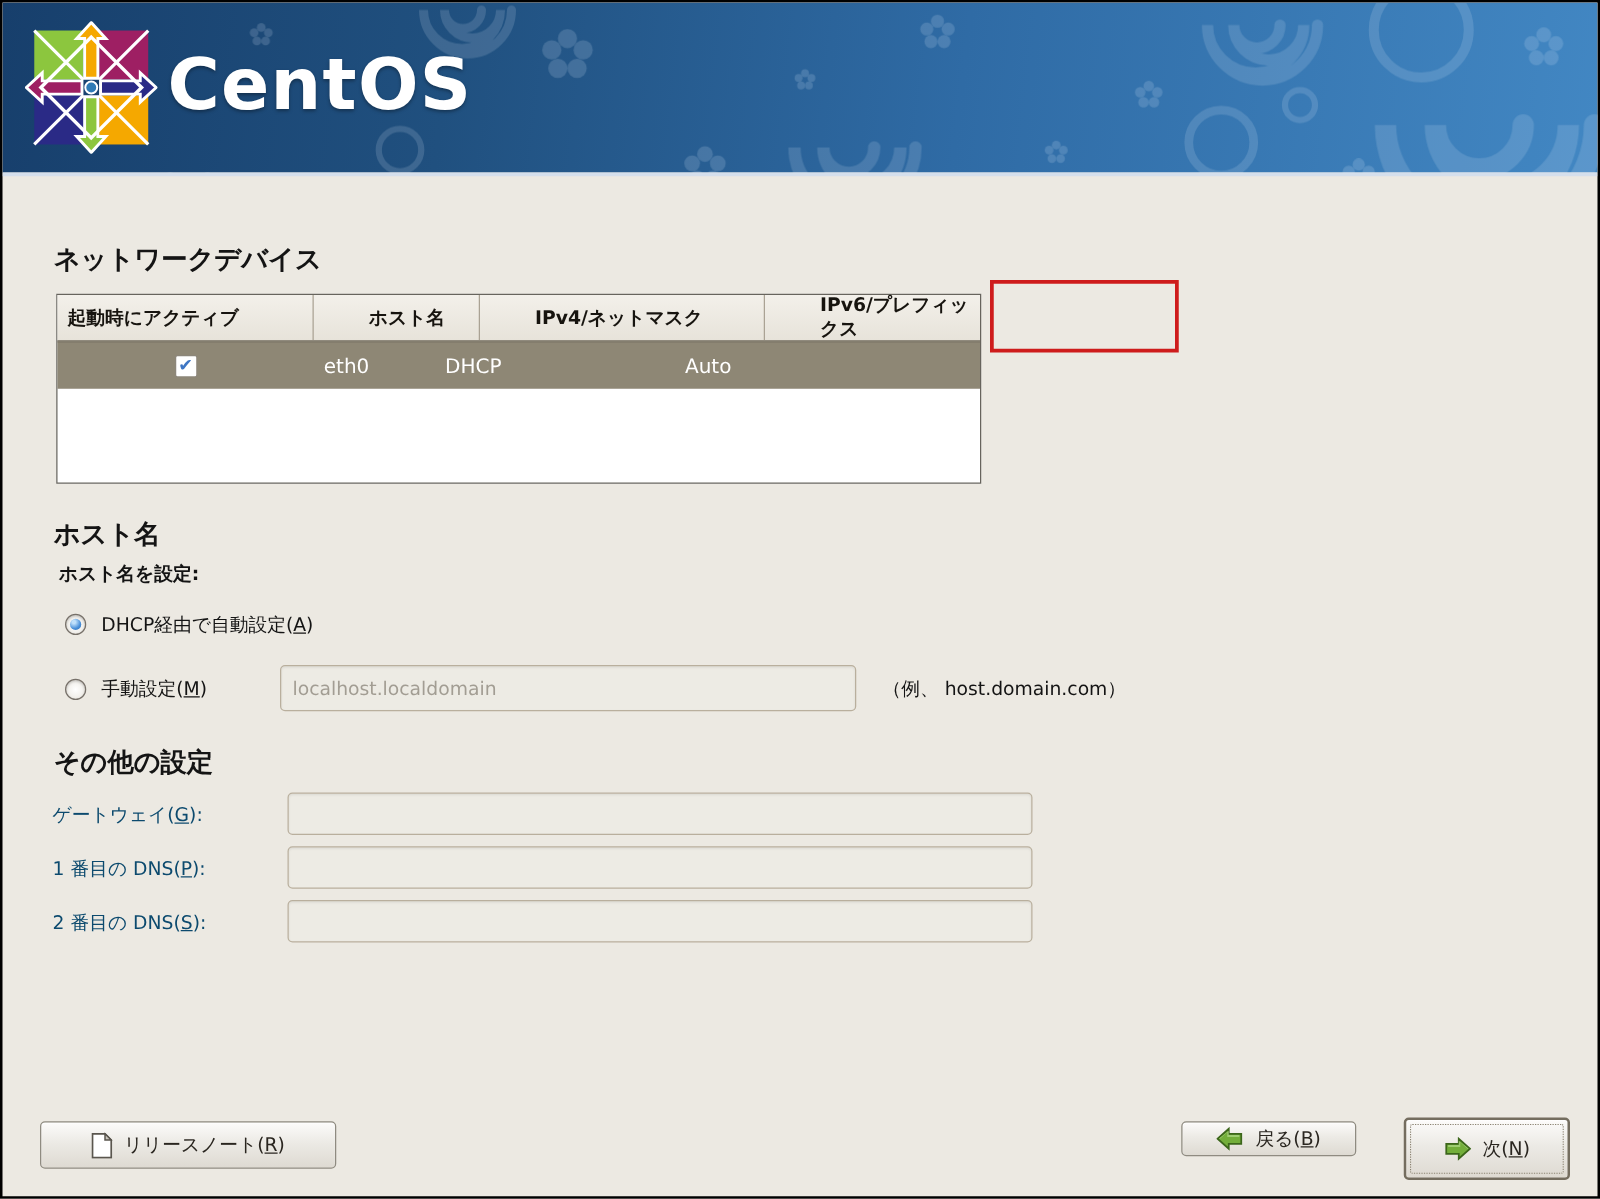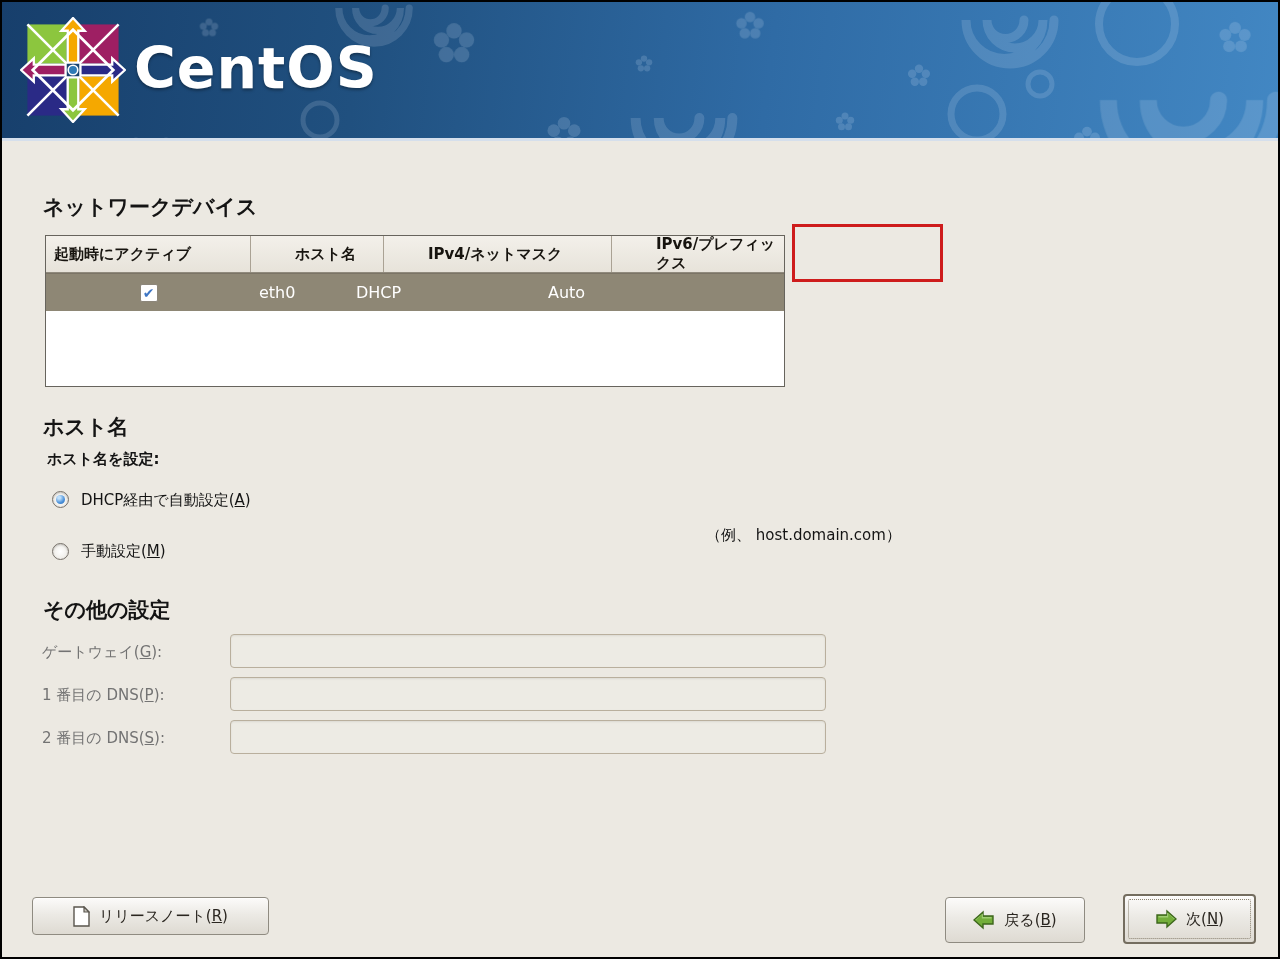--- a/index.html
+++ b/index.html
@@ -19,21 +19,21 @@
   .header-deco { position:absolute; left:0; top:0; }
   .brand-mark { position:absolute; left:18px; top:15px; }
   .brand-text {
     position:absolute; left:132px; top:33px;
     font-size:57px; font-weight:bold; letter-spacing:1px; color:#ffffff;
     text-shadow:0 2px 3px rgba(0,0,0,0.35);
   }
   
   .sec-title { position:absolute; font-size:21px; font-weight:bold; color:#141414; }
   .plain-label { position:absolute; font-size:15px; color:#141414; }
-  .disabled-label { position:absolute; font-size:15px; color:#737373; }
+  .disabled-label { position:absolute; font-size:15px; color:#0c4a6e; }
   .mn { text-decoration:underline; }
   
   .devtable {
     position:absolute; left:43px; top:233px; width:740px; height:152px;
     background:#ffffff; border:1px solid #67645d;
   }
   .devtable-head { display:flex; height:37px;
     background:linear-gradient(#f3f0ea,#e7e3da);
     border-bottom:1px solid #908a7d;gap:36px; }
   .devtable-head .cell {
@@ -59,21 +59,21 @@
   
   .btn {
     position:absolute; display:flex; align-items:center; justify-content:center;
     gap:9px; background:linear-gradient(#fcfbfa,#eceae5 45%,#dedad2);
     border:1px solid #8f8b81; border-radius:4px;
     font-size:15px; color:#2a2620; cursor:default;
     box-shadow:0 1px 1px rgba(255,255,255,0.7) inset;
   }
   .btn-edit { left:804px; top:231px; width:131px; height:39px; }
   .btn-release { left:30px; top:895px; width:237px; height:38px;justify-content:center; }
-  .btn-back { left:943px; top:895px; width:140px; height:46px; }
+  .btn-back { left:943px; top:895px; width:140px; height:28px; }
   .btn-next { left:1121px; top:892px; width:133px; height:50px;
     border:2px solid #746d5f; }
   .focus-dots { position:absolute; inset:3px; border:1px dotted #8a8271; border-radius:2px; pointer-events:none; }
   
   .radio {
     position:absolute; width:17px; height:17px; border-radius:50%;
     border:1px solid #77716a; background:radial-gradient(#ffffff,#e9e6df);
     box-shadow:inset 0 1px 2px rgba(0,0,0,0.2);
   }
   .radio.selected::after {
@@ -181,22 +181,23 @@
 
   <div class="sec-title" style="left:41px; top:411px;">ホスト名</div>
   <div class="sec-title" style="left:45px; top:448px; font-size:15px;">ホスト名を設定:</div>
 
   <div class="radio selected" style="left:50px; top:489px;"></div>
   <div class="plain-label" style="left:79px; top:489px;"><span>DHCP経由で自動設定(</span><span class="mn">A</span><span>)</span></div>
 
   <div class="radio" style="left:50px; top:541px;"></div>
   <div class="plain-label" style="left:79px; top:540px;"><span>手動設定(</span><span class="mn">M</span><span>)</span></div>
 
-
-  <div class="plain-label" style="left:704px; top:524px;">（例、 host.domain.com）</div>
+  <input class="tinput in-host" disabled="" value="localhost.localdomain" style="">
+
+  <div class="plain-label" style="left:704px; top:540px;">（例、 host.domain.com）</div>
 
   <div class="sec-title" style="left:41px; top:594px;">その他の設定</div>
 
   <div class="disabled-label" style="left:40px; top:641px;"><span>ゲートウェイ(</span><span class="mn">G</span><span>):</span></div>
   <input class="tinput in-gw" disabled="" value="" style="">
 
   <div class="disabled-label" style="left:40px; top:684px;"><span>1 番目の DNS(</span><span class="mn">P</span><span>):</span></div>
   <input class="tinput in-dns1" disabled="" value="" style="">
 
   <div class="disabled-label" style="left:40px; top:727px;"><span>2 番目の DNS(</span><span class="mn">S</span><span>):</span></div>

